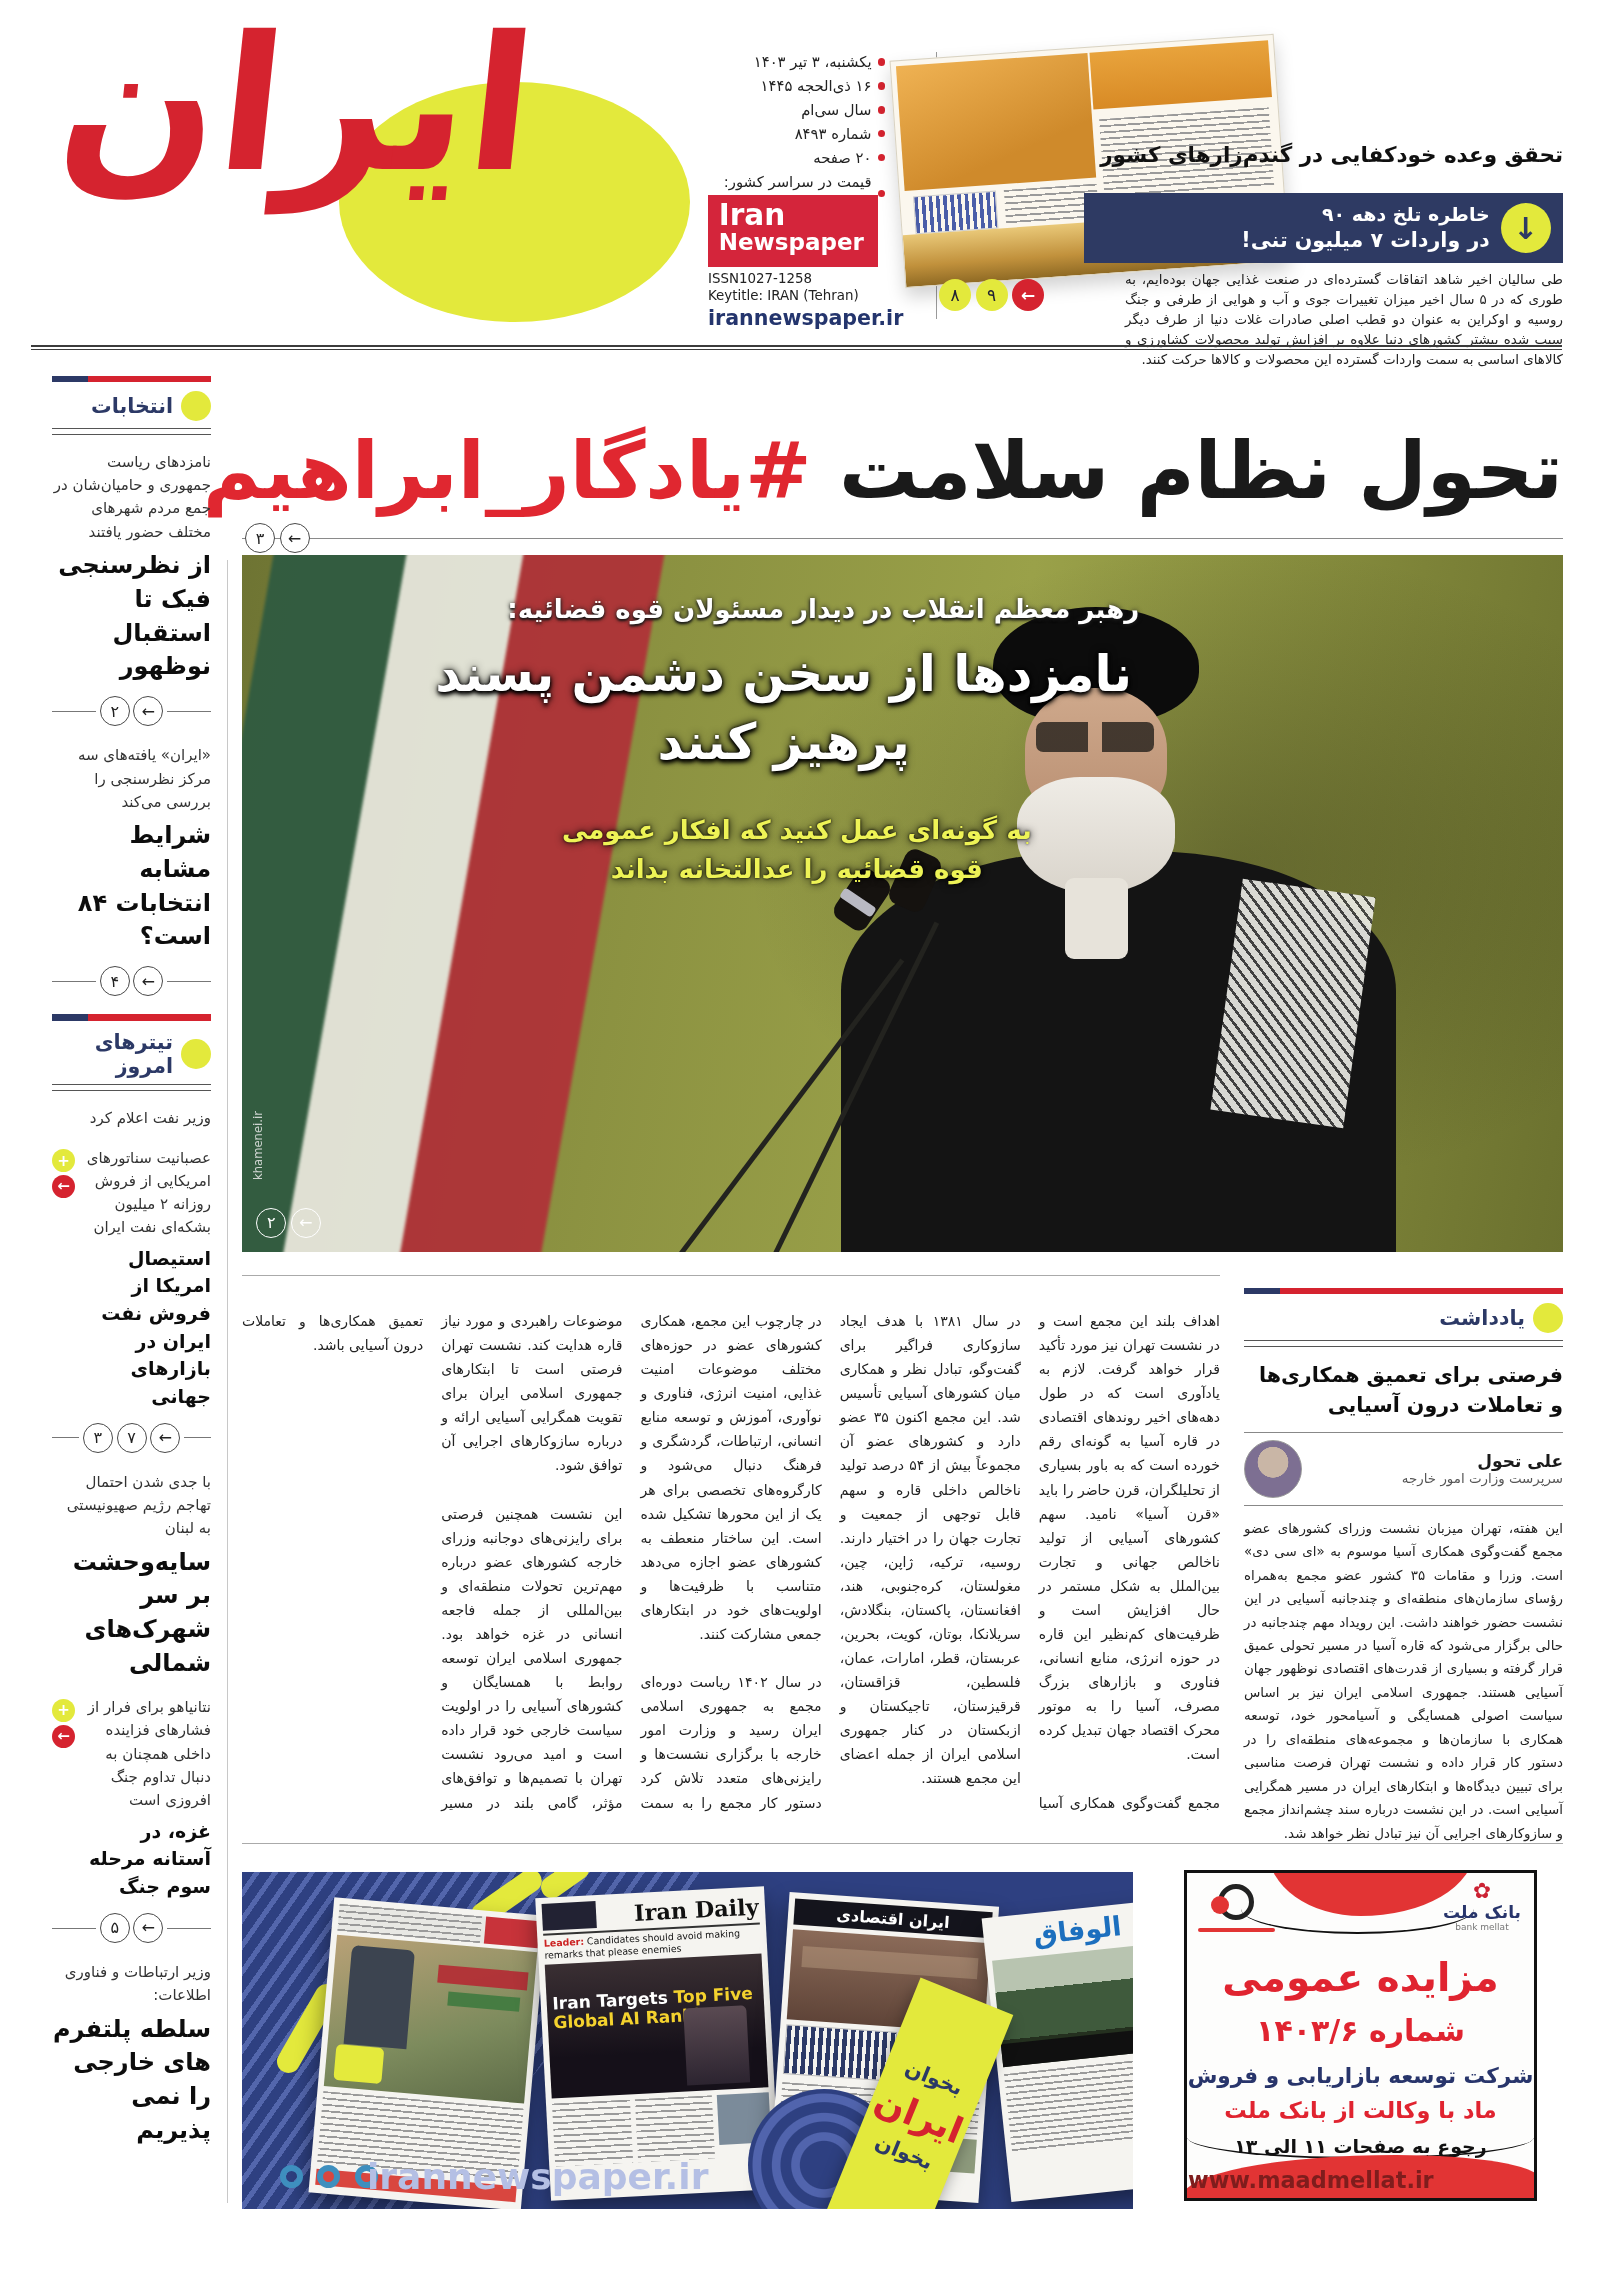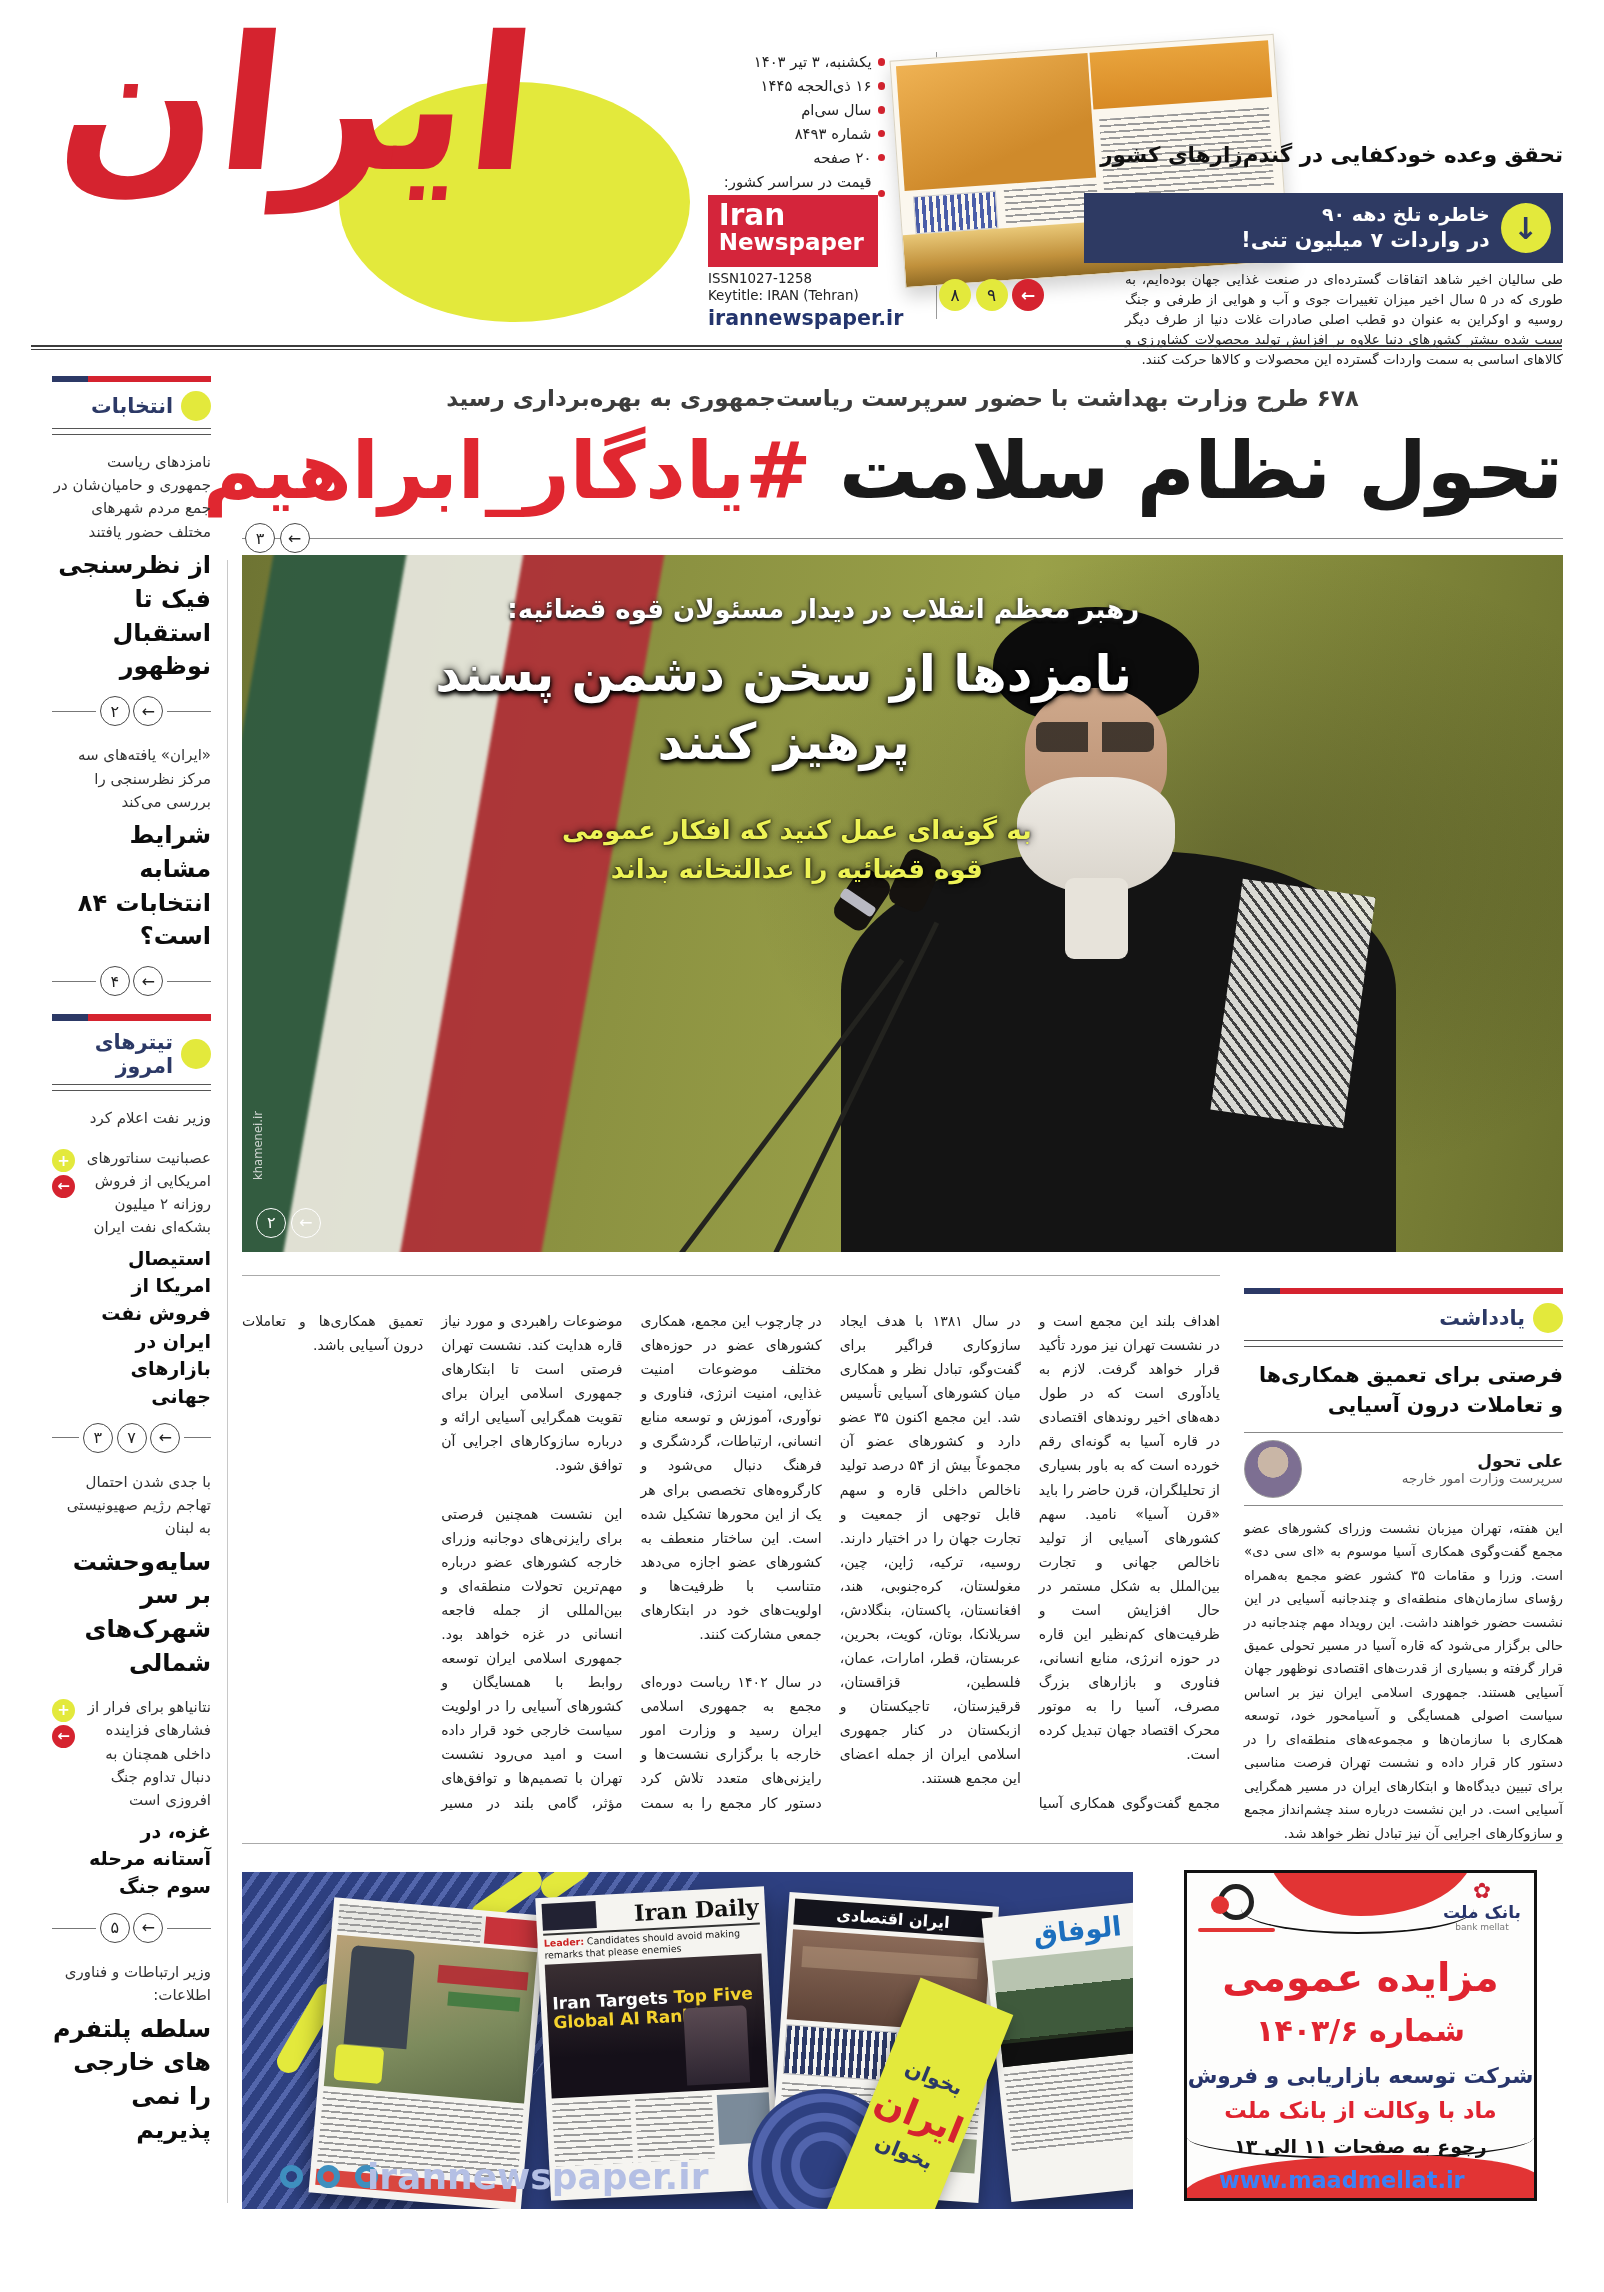--- a/index.html
+++ b/index.html
@@ -165,21 +165,21 @@
   .maad .c{width:36px;height:36px;border-radius:50%;border:5.4px solid #222;display:inline-block;box-sizing:border-box;position:relative;}
   .maad .c::after{content:""; position:absolute; left:-12.5px; top:7.2px; width:18px; height:18px; border-radius:50%; background:#e23434;}
   .maad .u{height:3.6px; background:#e23434; border-radius:2.7px; margin-top:5.4px;}
   .ad .t1{position:absolute; left:0; right:0; top:82px; text-align:center; font-size:39px; font-weight:bold; color:#e02430;}
   .ad .t2{position:absolute; left:0; right:0; top:140px; text-align:center; font-size:30px; font-weight:bold; color:#e02430;}
   .ad .t3{position:absolute; left:0; right:0; top:190px; text-align:center; font-size:21.5px; font-weight:bold; color:#28356b;}
   .ad .t4{position:absolute; left:0; right:0; top:224px; text-align:center; font-size:22.4px; font-weight:bold; color:#e02430;}
   .ad .t5{position:absolute; left:0; right:0; top:262px; text-align:center; font-size:19px; font-weight:bold; color:#111;}
   .ad .band{position:absolute; left:-5.4px; right:-5.4px; bottom:-3.6px; height:47px; background:#e23434; border-radius:60% 40% 0 0/90% 50% 0 0;}
   .ad .bandline{position:absolute; left:0; right:0; bottom:39px; height:19.7px; border-bottom:2.7px solid #111; border-radius:0 0 50% 50%/0 0 100% 100%;}
-  .ad .url{position:absolute; left:32px; bottom:5.4px; direction:ltr; color:#3b82f6; font-size:22.4px; font-weight:bold; z-index:3;}
+  .ad .url{position:absolute; left:1px; bottom:5.4px; direction:ltr; color:#7f1d1d; font-size:22.4px; font-weight:bold; z-index:3;}
 </style>
 </head>
 <body>
 
 <div class="page">
 
   <div class="abs logo-circle"></div>
   <div class="abs logo-text">ایران</div>
 
   <div class="abs dates">
@@ -242,21 +242,20 @@
 
   <div class="abs topstory-body">طی سالیان اخیر شاهد اتفاقات گسترده‌ای در صنعت غذایی جهان بوده‌ایم، به طوری که در ۵ سال اخیر میزان تغییرات جوی و آب و هوایی از طرفی و جنگ روسیه و اوکراین به عنوان دو قطب اصلی صادرات غلات دنیا از طرف دیگر سبب شده بیشتر کشورهای دنیا علاوه بر افزایش تولید محصولات کشاورزی و کالاهای اساسی به سمت واردات گسترده این محصولات و کالاها حرکت کنند.</div>
   <div class="abs pages-float">
     <span class="pcirc redfill">←</span>
     <span class="pcirc yellow">۹</span>
     <span class="pcirc yellow">۸</span>
   </div>
 
   <div class="abs hr-double"></div>
 
-  <div class="abs lead-kicker">۶۷۸ طرح وزارت بهداشت با حضور سرپرست ریاست‌جمهوری به بهره‌برداری رسید</div>
   <div class="abs lead-headline"><span>تحول نظام سلامت </span><span class="red">#یادگار_ابراهیم</span></div>
   <div class="abs lead-rule"></div>
   <div class="abs marker" style="left:245px; top:523px;">
     <span class="mcirc">←</span>
     <span class="mcirc">۳</span>
   </div>
 
   <div class="abs vrule" style="left:227px; top:560px; height:1643px; opacity:.55;"></div>
 
   <div class="abs sidebar">

